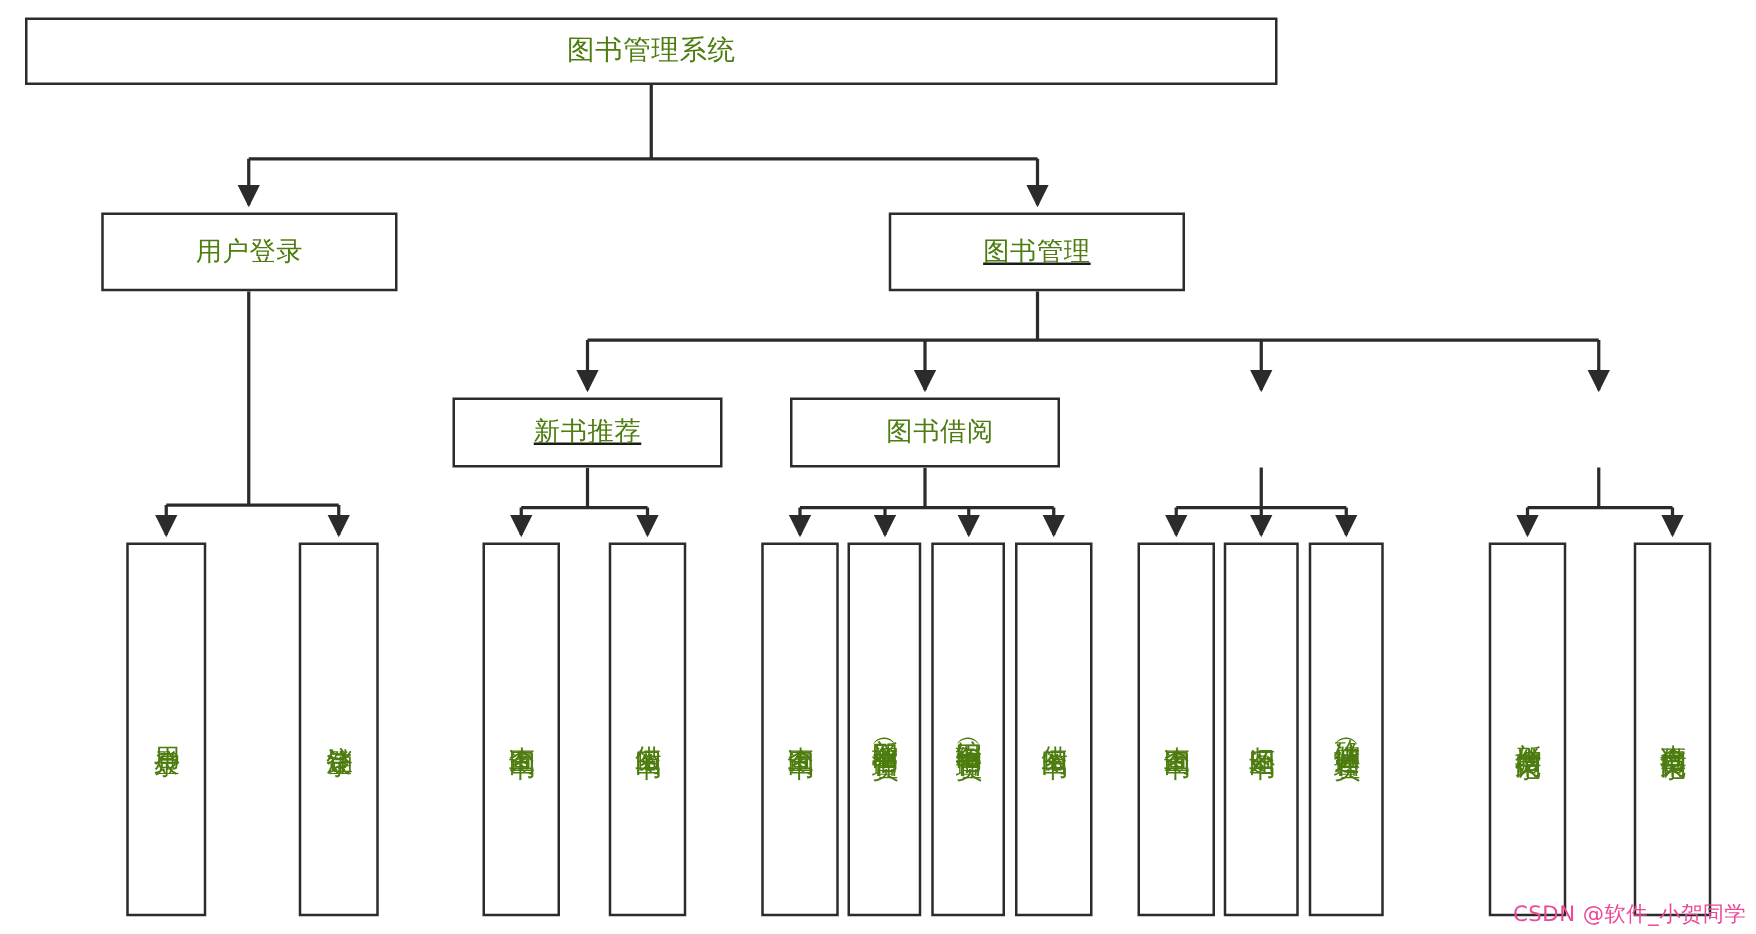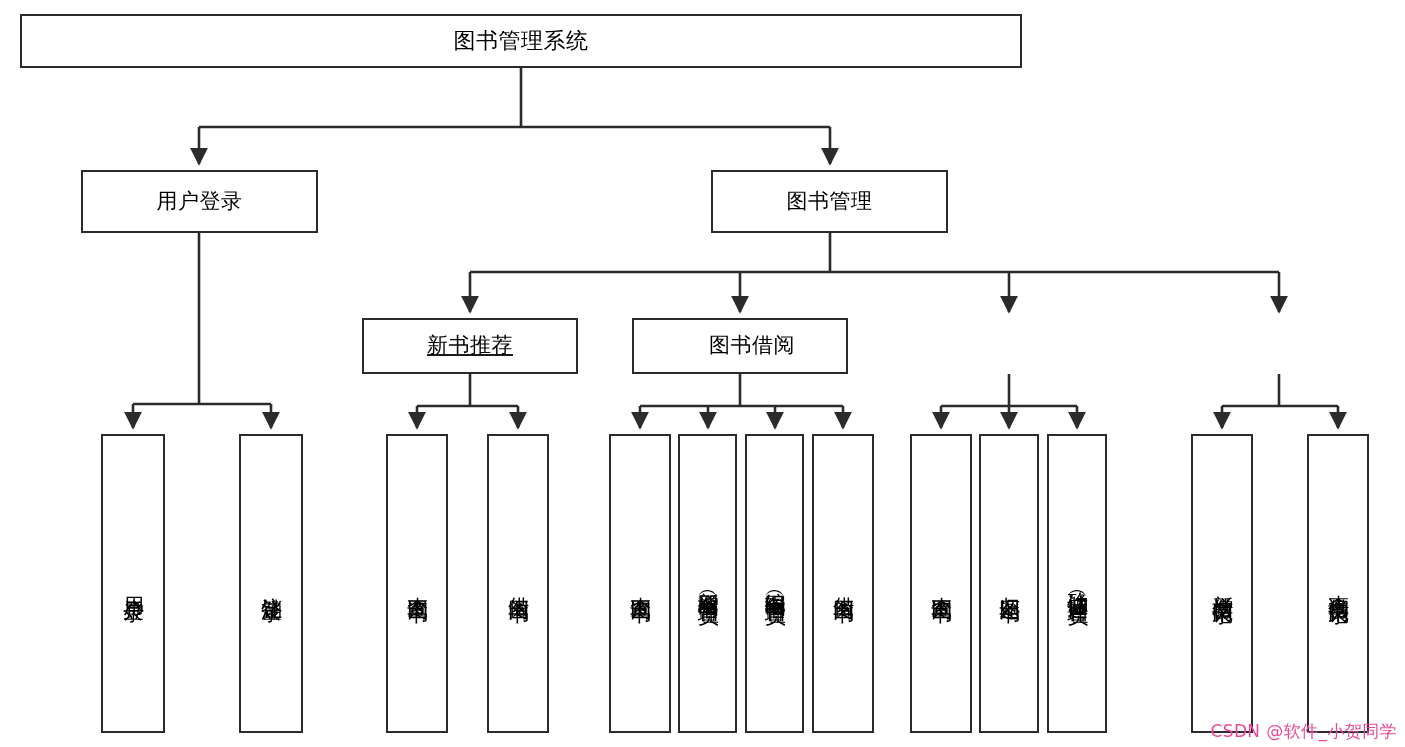--- a/index.html
+++ b/index.html
@@ -35,21 +35,21 @@
     border: 2.5px solid #2b2b2b;
     display: flex;
     align-items: center;
     justify-content: center;
     z-index: 3;
   }
   .node-label {
     font-size: 21px;
     line-height: 1.12;
     letter-spacing: 0.5px;
-    color: #000000;
+    color: #4d7c0f;
     text-align: center;
     white-space: nowrap;
   }
   
   .node.root .node-label { font-size: 22px; }
   
   .node.branch .node-label { font-size: 21px; }
   
   .node.leaf {
     border-width: 2.5px;
@@ -132,21 +132,21 @@
     </g>
   </svg>
 
   <div class="node root" style="left:20px; top:14px; width:1002px; height:54px;">
     <span class="node-label">图书管理系统</span>
   </div>
 
   <div class="node branch" style="left:81px; top:170px; width:237px; height:63px;">
     <span class="node-label">用户登录</span>
   </div>
-  <div class="node branch" style="left:711px; top:170px; width:237px; height:63px;">
+  <div class="node branch" style="left:711px; top:170px; width:237px; height:63px;text-decoration:underline;">
     <span class="node-label">图书管理</span>
   </div>
 
   <div class="node branch" style="left:362px; top:318px; width:216px; height:56px;text-decoration:underline;">
     <span class="node-label">新书推荐</span>
   </div>
   <div class="node branch" style="left:632px; top:318px; width:216px; height:56px;padding-left:24px;">
     <span class="node-label">图书借阅</span>
   </div>
 

